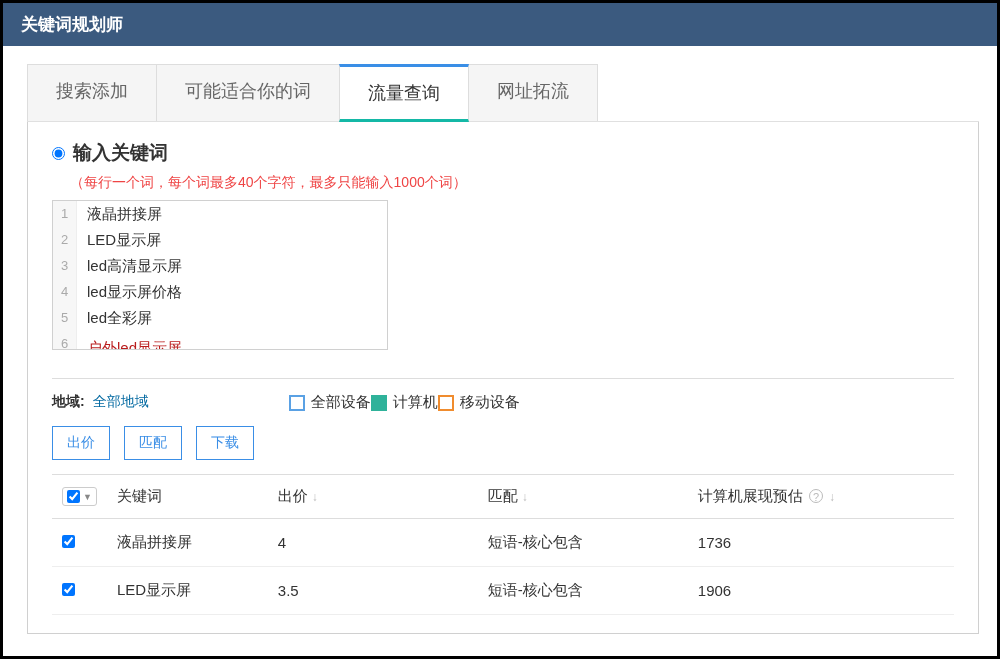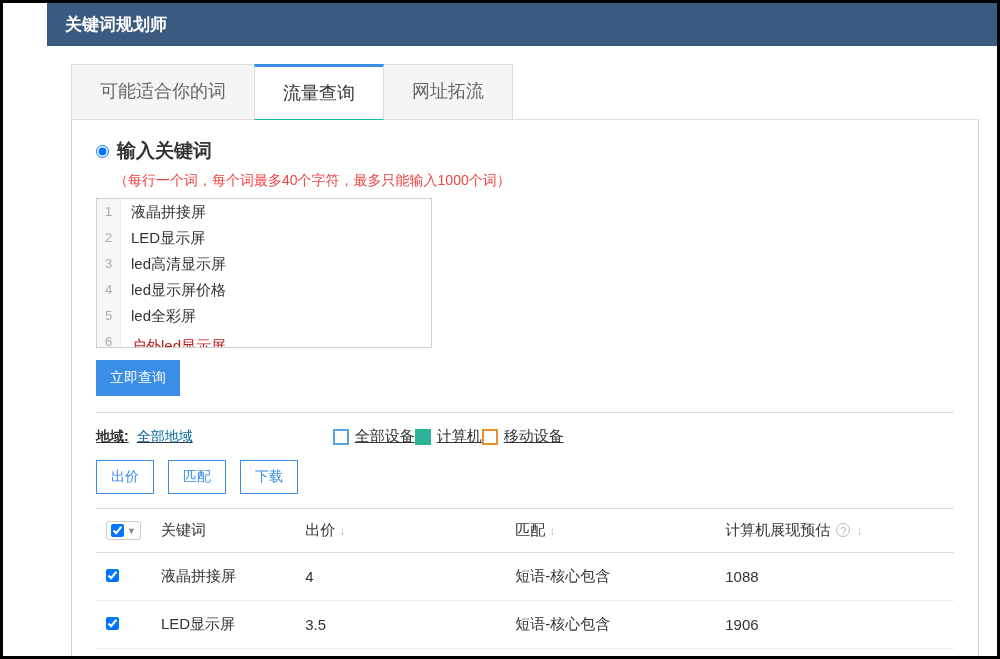--- a/index.html
+++ b/index.html
@@ -1,34 +1,34 @@
 <!DOCTYPE html>
 <html><head>
   <meta charset="utf-8">
   <style>
     * { margin: 0; padding: 0; box-sizing: border-box; }
     body { font-family: "Microsoft YaHei", Arial, sans-serif; font-size: 14px; color: #333; background: #fff; }
-    .outer-border { border: 3px solid #000; width: 1000px; height: 659px; overflow: hidden; padding-left: 44px; }
+    .outer-border { border: 3px solid #000; width: 1000px; height: 659px; overflow: hidden; }
     .header-bar { background: #3b5a7f; color: #fff; padding: 10px 18px; font-size: 17px; font-weight: bold; }
     .content-area { padding: 18px 18px 0 24px; }
     .tabs { display: flex; border-bottom: 1px solid #e0e0e0; }
     .tab { padding: 14px 28px; font-size: 18px; color: #666; background: #f5f5f5; border: 1px solid #ddd; border-bottom: none; cursor: pointer; margin-right: -1px; }
-    .tab.active { background: #fff; color: #333; border-top: 3px solid #3a8ee6; position: relative; z-index: 1; border-bottom: 1px solid #14b8a6; margin-bottom: -1px; }
+    .tab.active { background: #fff; color: #333; border-top: 3px solid #3a8ee6; position: relative; z-index: 1; border-bottom: 3px solid #14b8a6; margin-bottom: -1px; }
     .panel { border: 1px solid #d0d0d0; border-top: none; padding: 18px 24px; }
     .radio-row { display: flex; align-items: center; margin-bottom: 8px; }
     .radio-row input[type=radio] { margin-right: 8px; }
     .radio-row label { font-weight: bold; font-size: 19px; }
     .hint { color: #ef4444; font-size: 14px; margin: 0 0 8px 18px; }
     .editor-box { border: 1px solid #d0d0d0; width: 336px; height: 150px; overflow-y: scroll; background: #fff; margin-left: 0; }
     .editor-row { display: flex; align-items: center; height: 26px; }
     .line-gutter { width: 24px; text-align: center; color: #aaa; background: #f7f7f7; font-size: 13px; border-right: 1px solid #eee; line-height: 26px; flex-shrink: 0; }
     .line-text { padding-left: 10px; font-size: 15px; color: #333; }
     .line-text.cut { color: #b91c1c; position: relative; top: 4px; }
     .btn-primary { background: #3a8ee6; color: #fff; border: none; padding: 9px 14px; font-size: 14px; margin-top: 12px; cursor: pointer; }
-    .filter-row { display: flex; align-items: flex-end; padding: 14px 0; border-top: 1px solid #ddd; margin-top: 16px; text-decoration: underline; }
+    .filter-row { display: flex; align-items: flex-start; padding: 14px 0; border-top: 1px solid #ddd; margin-top: 28px; }
     .region-label { font-weight: bold; margin-right: 8px; }
     .region-link { color: #0369a1; text-decoration: none; }
     .device-checks { display: flex; align-items: center; margin-left: 140px; }
     .dev-item { display: flex; align-items: center; font-size: 15px; }
     .sq { width: 16px; height: 16px; display: inline-block; margin-right: 6px; border: 2px solid; }
     .sq.all { border-color: #5aa1e4; background: #fff; }
     .sq.pc { border-color: #2fb29a; background: #2fb29a; }
     .sq.mobile { border-color: #f08c2e; background: #fff; }
     .action-btns { display: flex; gap: 14px; padding-bottom: 14px; }
     .action-btns button { background: #fff; border: 1px solid #3a8ee6; color: #3a8ee6; padding: 7px 14px; font-size: 14px; cursor: pointer; }
@@ -45,20 +45,21 @@
     .chk-wrap .dd { font-size: 9px; color: #888; margin-left: 3px; }
   </style>
 </head>
 <body>
 
 <div class="outer-border">
   <div class="header-bar">关键词规划师</div>
   <div class="content-area">
 
     <div class="tabs">
+      <div class="tab">搜索添加</div>
       <div class="tab">可能适合你的词</div>
       <div class="tab active">流量查询</div>
       <div class="tab">网址拓流</div>
     </div>
 
     <div class="panel">
       <div class="radio-row">
         <input type="radio" checked="" style="">
         <label>输入关键词</label>
       </div>
@@ -84,21 +85,20 @@
         <div class="editor-row">
           <div class="line-gutter">5</div>
           <div class="line-text">led全彩屏</div>
         </div>
         <div class="editor-row">
           <div class="line-gutter">6</div>
           <div class="line-text cut">户外led显示屏</div>
         </div>
       </div>
 
-      <button class="btn-primary">立即查询</button>
 
       <div class="filter-row">
         <span class="region-label">地域:</span>
         <a href="#" class="region-link">全部地域</a>
         <div class="device-checks">
           <div class="dev-item">
               <span class="sq all"></span>
               <span>全部设备</span>
             </div>
           <div class="dev-item">
@@ -132,21 +132,21 @@
             <th class="col-match"><span>匹配</span><span class="sort-arrow">↓</span></th>
             <th><span>计算机展现预估</span> <span class="help-icon">?</span><span class="sort-arrow">↓</span></th>
           </tr>
         </thead>
         <tbody>
           <tr>
             <td><input type="checkbox" checked="" style=""></td>
             <td>液晶拼接屏</td>
             <td>4</td>
             <td>短语-核心包含</td>
-            <td>1088</td>
+            <td>1736</td>
           </tr>
           <tr>
             <td><input type="checkbox" checked="" style=""></td>
             <td>LED显示屏</td>
             <td>3.5</td>
             <td>短语-核心包含</td>
             <td>1906</td>
           </tr>
         </tbody>
       </table>

